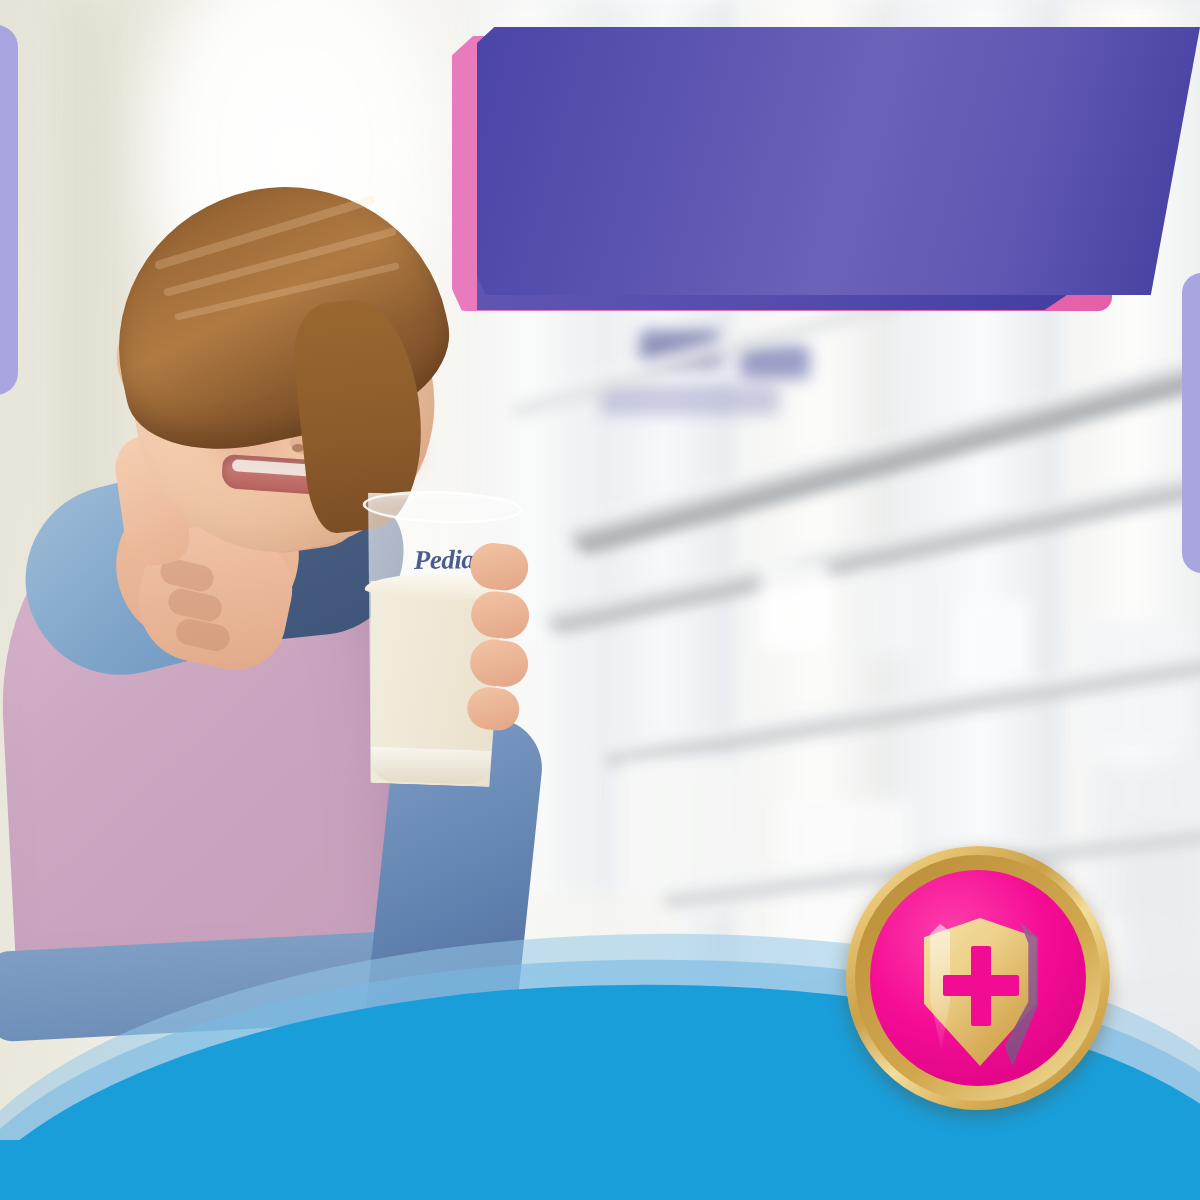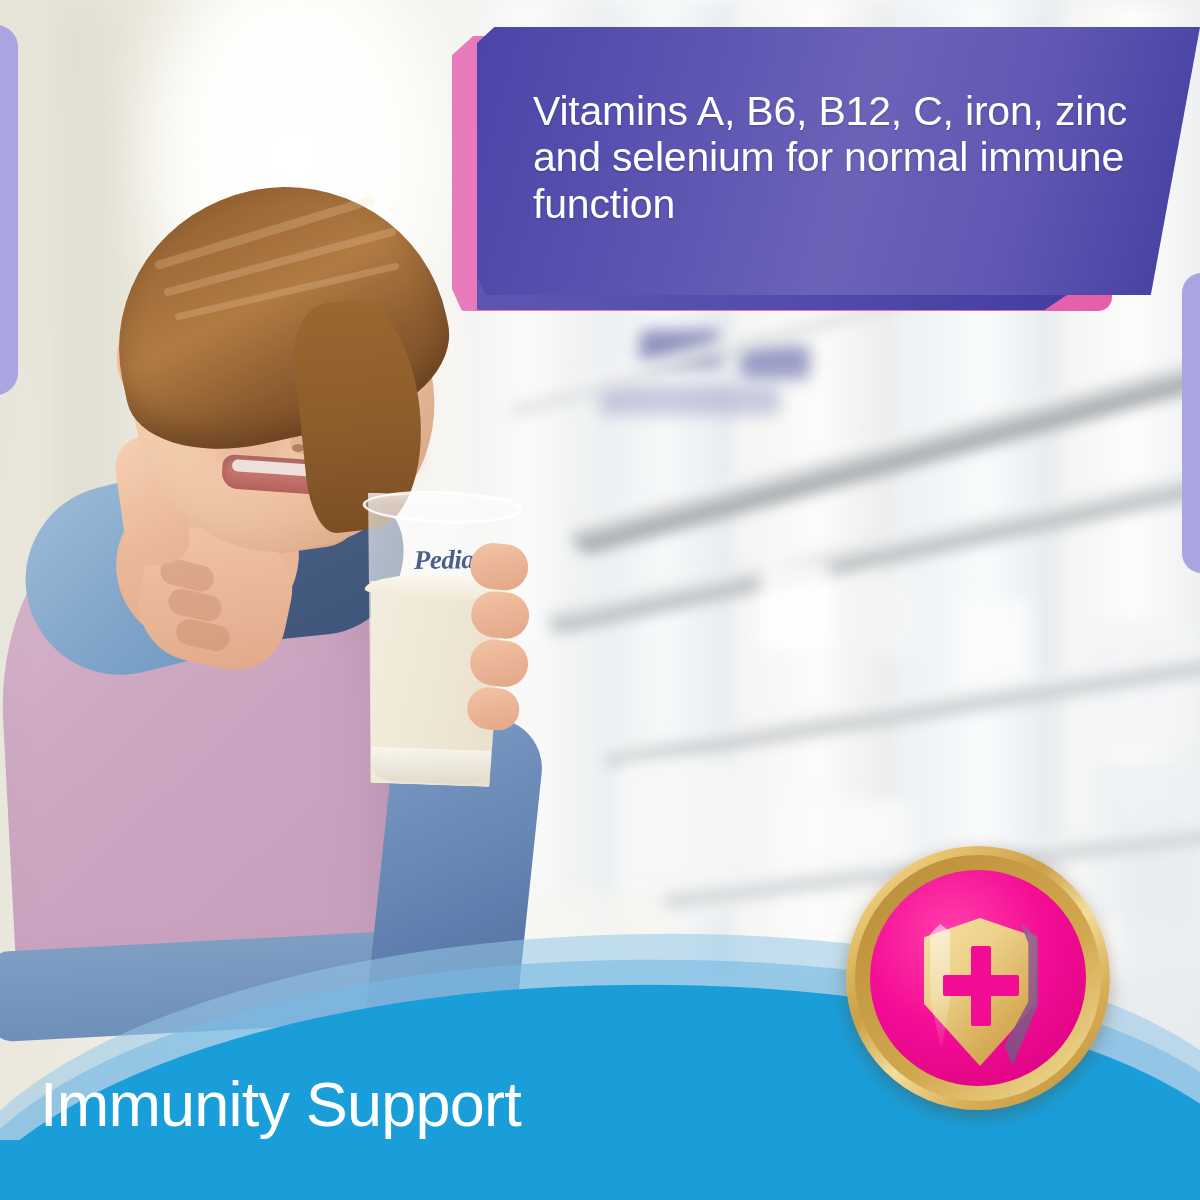--- a/index.html
+++ b/index.html
@@ -417,27 +417,25 @@
       <div class="finger f4"></div>
     </div>
   </div>
 
   <div class="left-tab"></div>
   <div class="right-tab"></div>
 
   <div class="banner-pink"></div>
   <div class="banner-tail"></div>
   <div class="banner"></div>
-  <div class="banner-text">Vitamins A, B6, B12, C, iron, zinc and selenium for normal immune function</div>
 
   <div class="wave-light2"></div>
   <div class="wave-light1"></div>
   <div class="wave-main"></div>
   <div class="wave-fill"></div>
-  <div class="headline">Immunity Support</div>
 
   <div class="badge">
     <div class="badge-ring"></div>
     <div class="badge-ring-in"></div>
     <div class="badge-core"></div>
     <div class="shield"></div>
     <div class="shield-edge"></div>
     <div class="shield-hi"></div>
     <div class="cross-v"></div>
     <div class="cross-h"></div>

